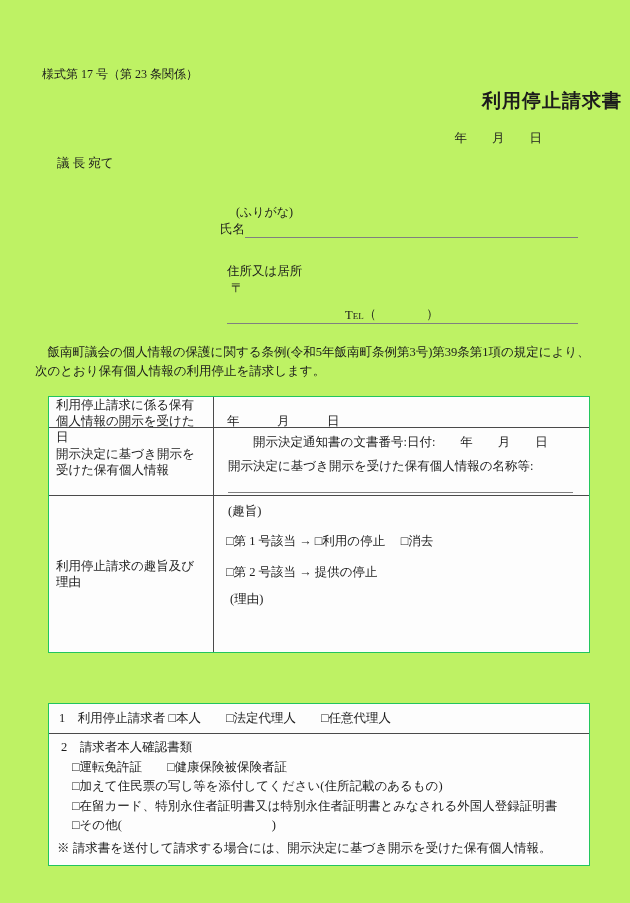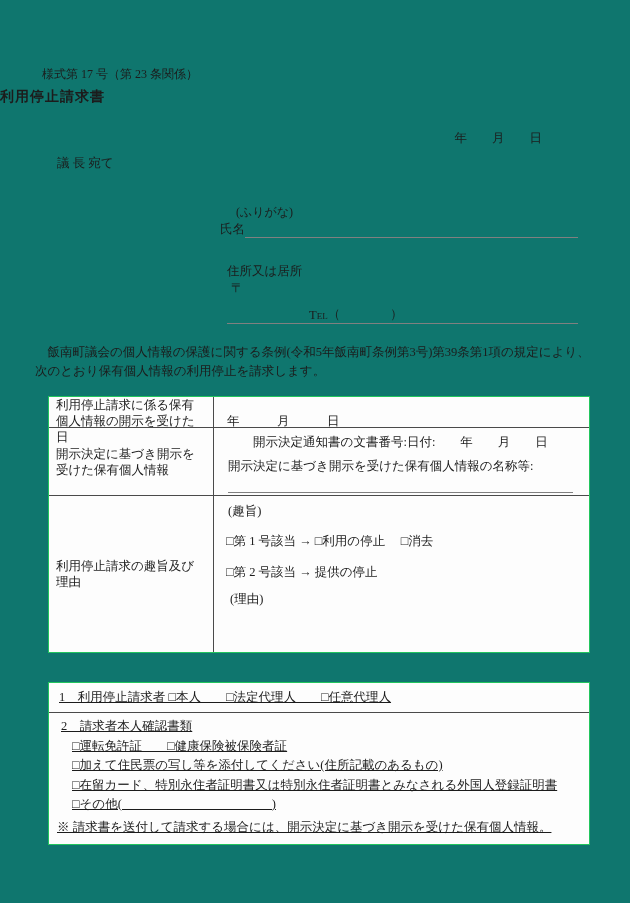--- a/index.html
+++ b/index.html
@@ -2,64 +2,64 @@
 <html><head>
 <meta charset="utf-8">
 <style>
   * { margin: 0; padding: 0; box-sizing: border-box; }
   html, body { background: #e8e8e8; }
   .page {
     position: relative;
     width: 630px;
     height: 903px;
     margin: 0 auto;
-    background: #0f766e;
+    background: #bef264;
     font-family: "Liberation Serif", "DejaVu Serif", serif;
     color: #1c1c1c;
     font-size: 12.5px;
     overflow: hidden;
   }
   .abs { position: absolute; white-space: pre; }
   .form-code { left: 42px; top: 66px; font-size: 12px; }
   .doc-title {
     left: 0; right: 8px; top: 88px;
-    text-align: left;
-    font-size: 14px;
+    text-align: right;
+    font-size: 19px;
     font-weight: 600;
     letter-spacing: 1px;
   }
   .date-top { right: 88px; top: 130px; }
   .addressee { left: 57px; top: 155px; }
   .furigana { left: 236px; top: 204px; font-size: 12px; }
   .name-row {
     left: 220px; top: 212px; width: 358px; height: 26px;
     display: flex; align-items: flex-end;
   }
   .name-row .fill { flex: 1; border-bottom: 1px solid #808080; height: 100%; }
   .addr-label { left: 227px; top: 263px; }
   .postal { left: 231px; top: 280px; }
   .tel-row {
     left: 227px; top: 296px; width: 351px; height: 28px;
     border-bottom: 1px solid #808080;
     display: flex; align-items: flex-end;
   }
-  .tel-row .tel-label { margin-left: 82px; font-variant: small-caps; }
+  .tel-row .tel-label { margin-left: 118px; font-variant: small-caps; }
   .para { left: 35px; white-space: nowrap; }
   .p1 { top: 344px; }
   .p2 { top: 363px; }
 
   .ftable {
     position: absolute;
     left: 35px; width: 542px;
     border: 1px solid #22c55e;
     background: #fdfdfd;
     margin-left: 13px;
   }
   .t1 { top: 396px; }
-  .t2 { top: 682px; text-decoration: underline; }
+  .t2 { top: 703px; }
   .t-row { display: grid; grid-template-columns: 165px 1fr; }
   .t-row + .t-row { border-top: 1px solid #4a4a4a; }
   .t-label {
     border-right: 1px solid #4a4a4a;
     display: flex; align-items: center;
     padding: 0 7px;
     line-height: 1.28;
   }
   .r1 { height: 30px; }
   .r2 { height: 68px; }

